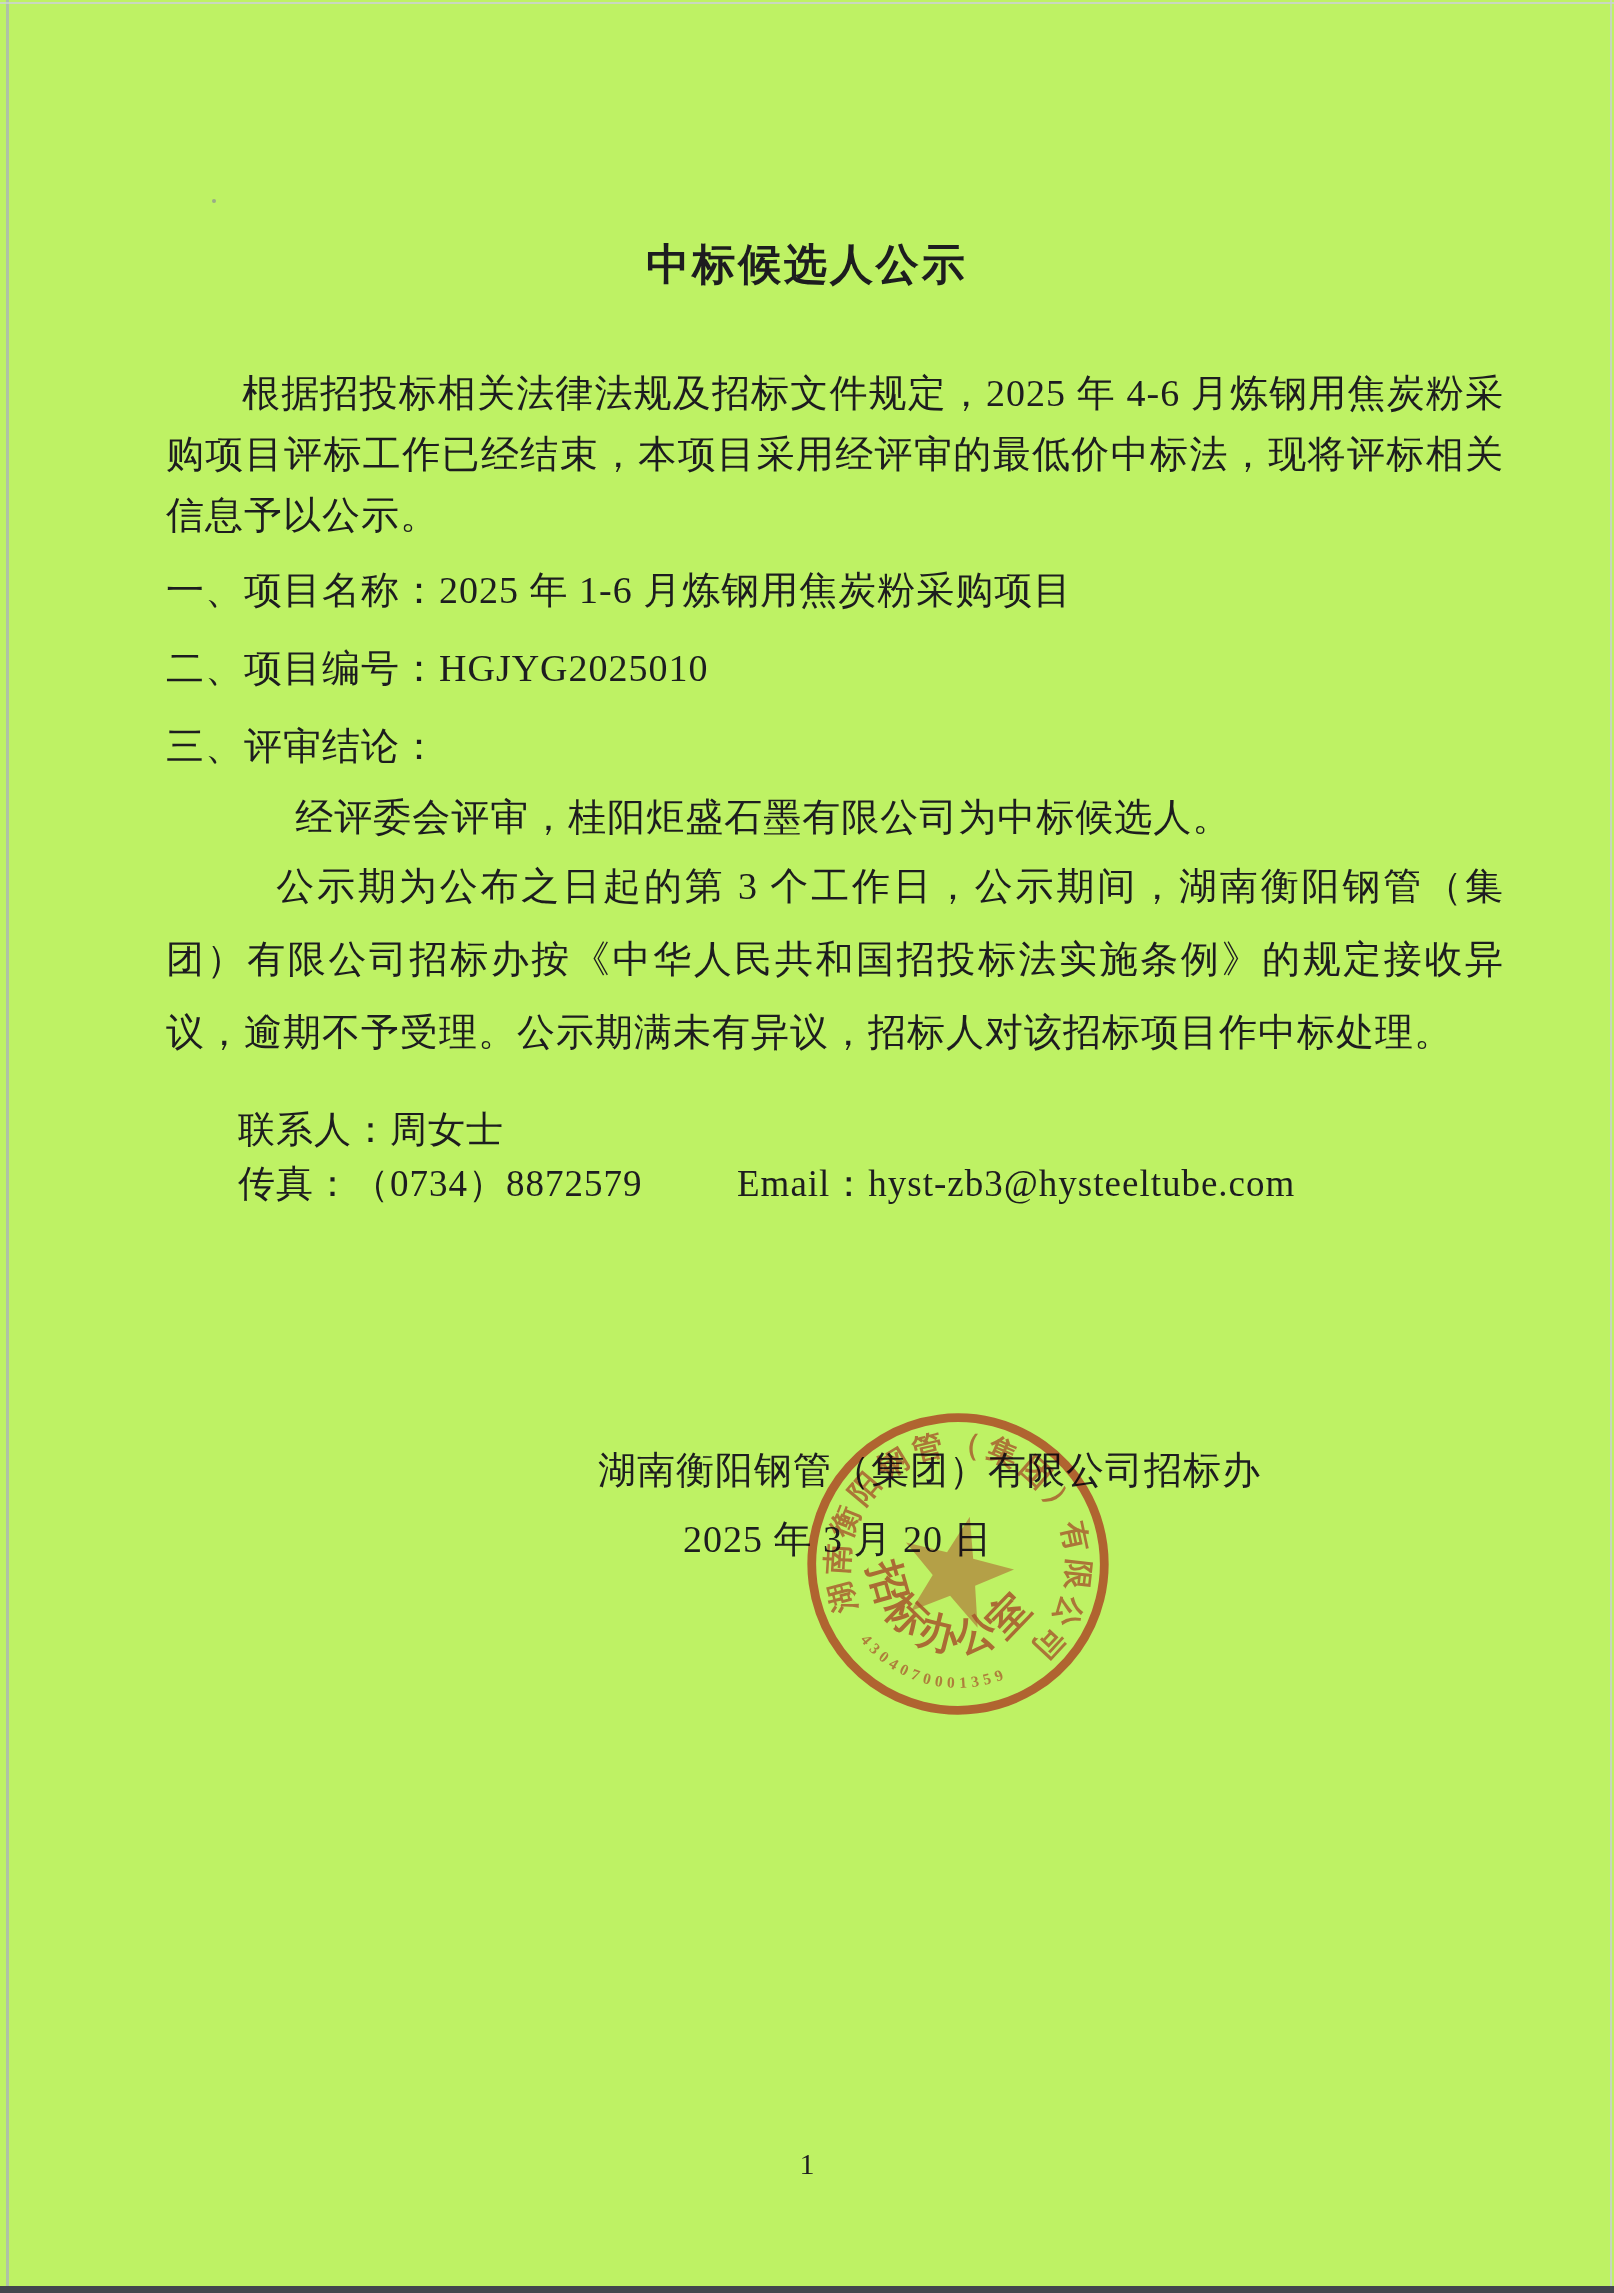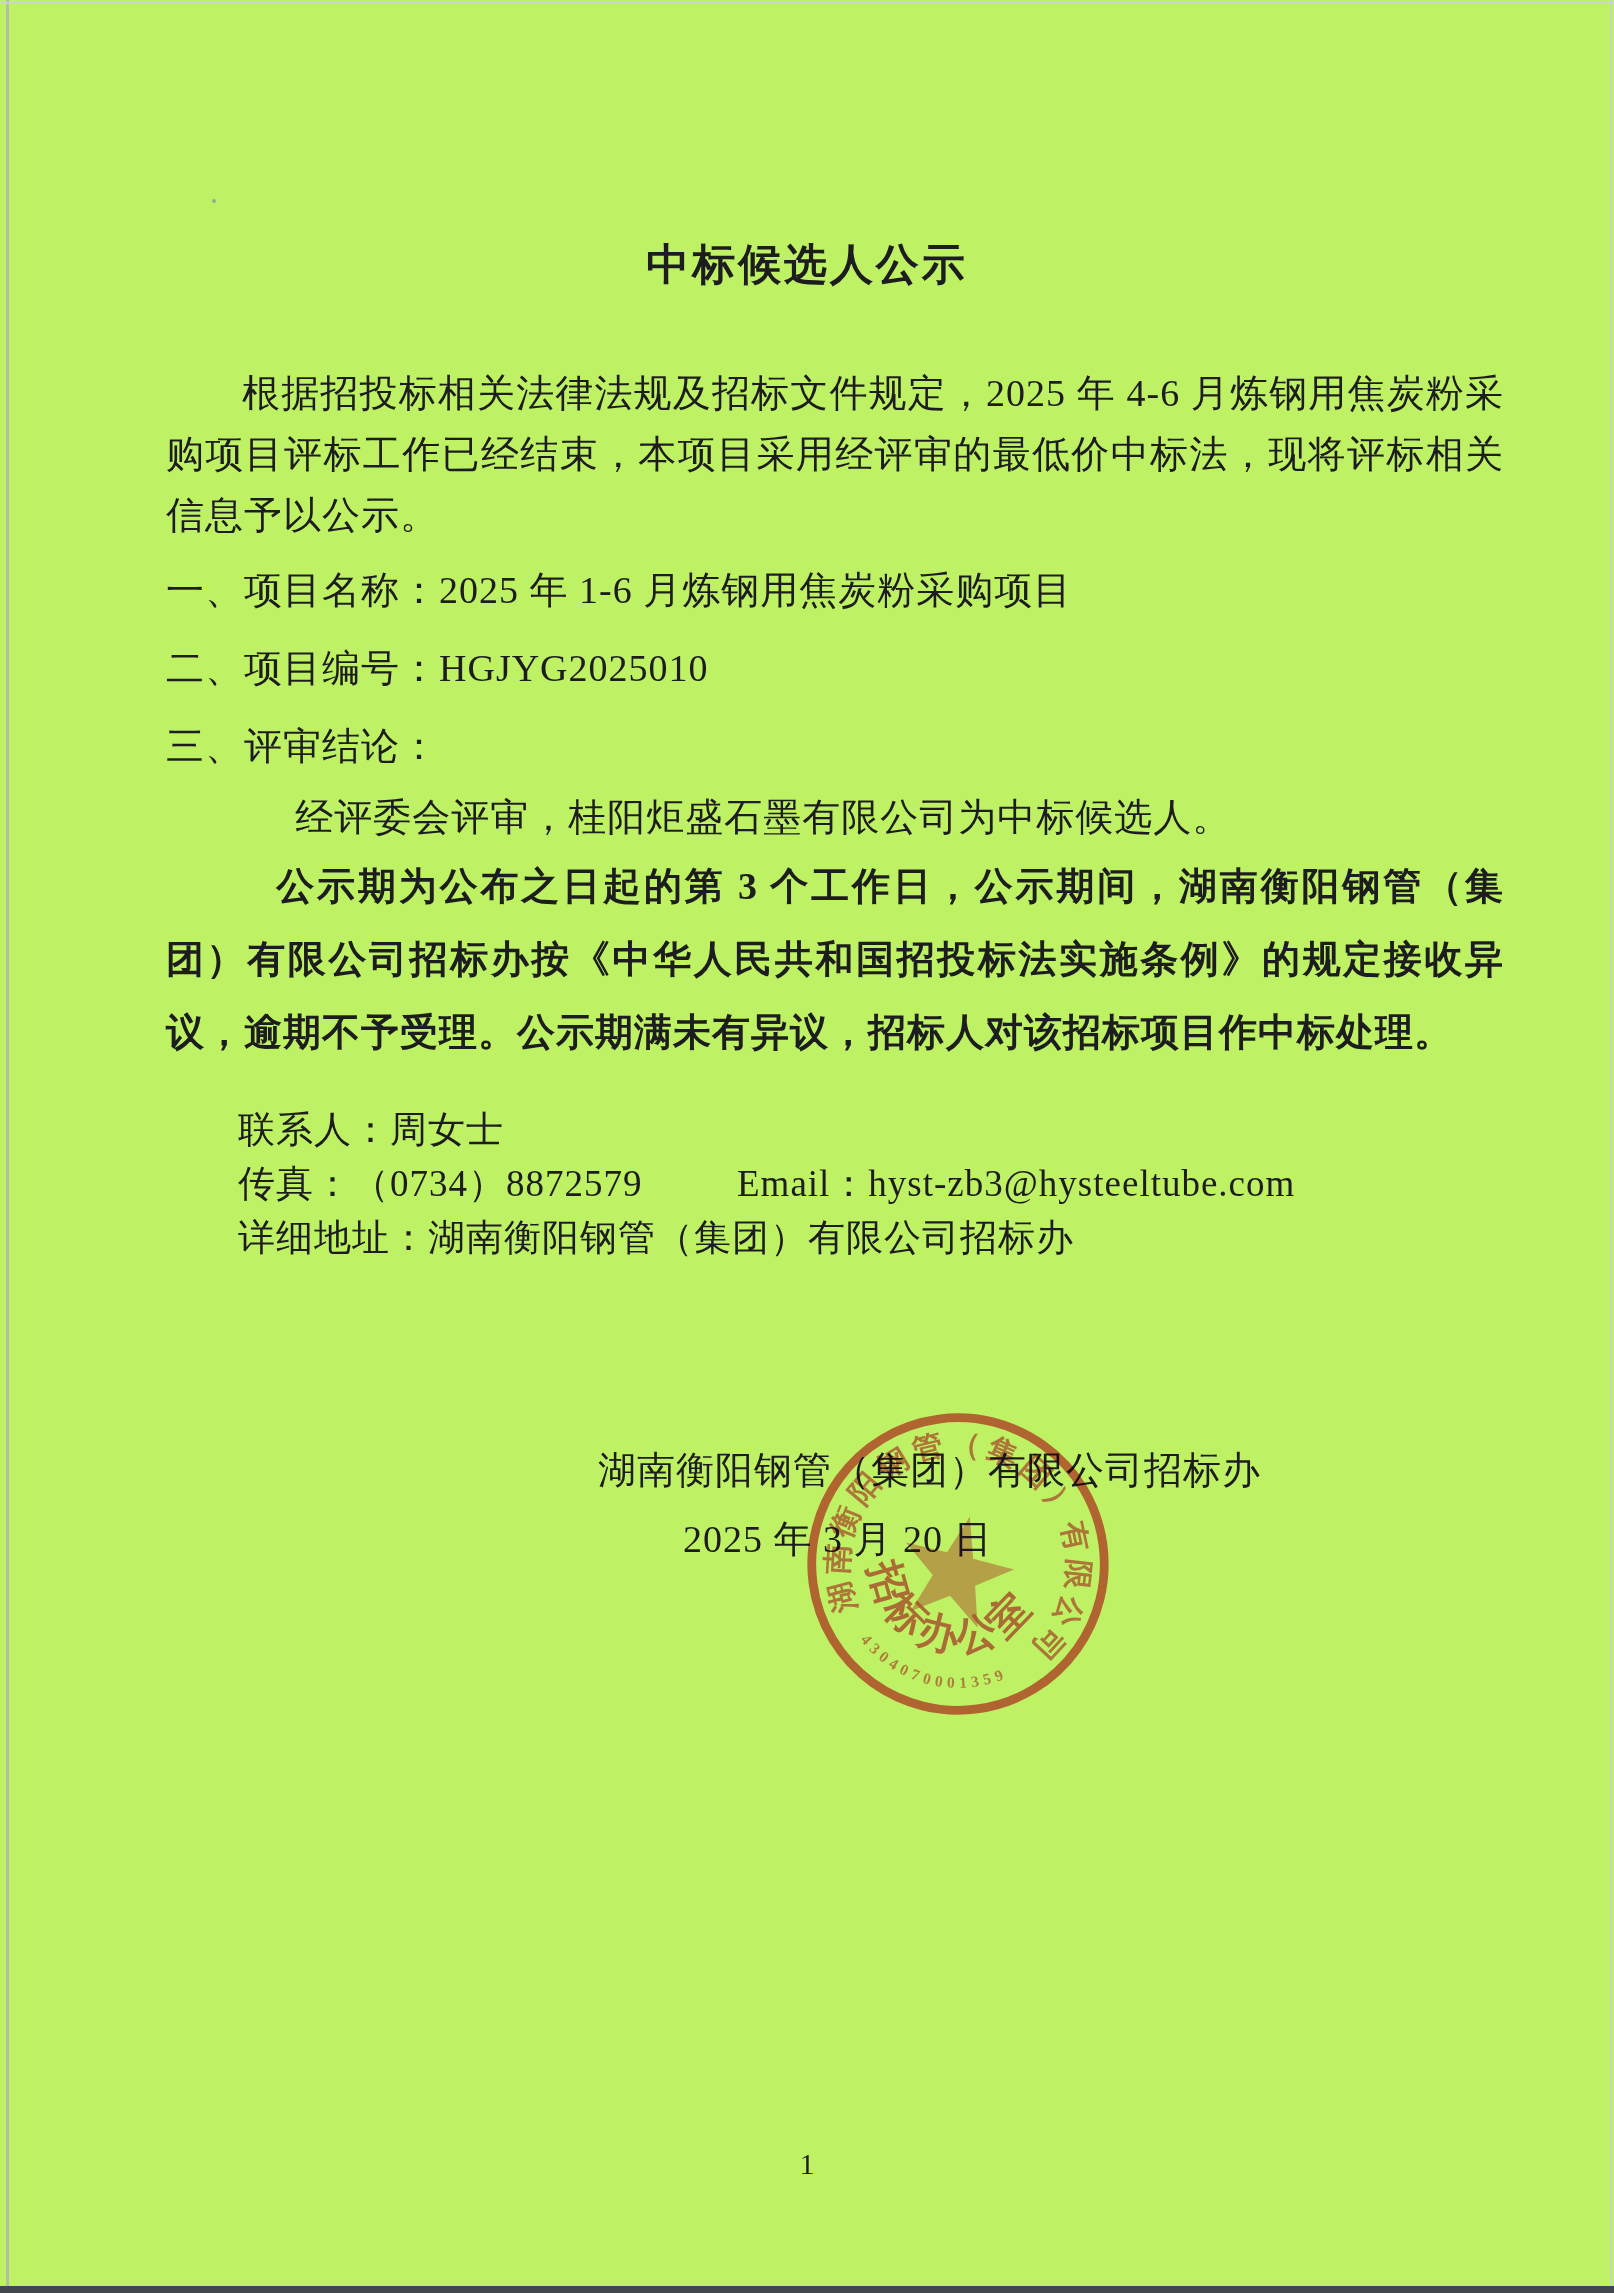--- a/index.html
+++ b/index.html
@@ -27,21 +27,21 @@
     position:absolute;top:363px;left:166px;width:1338px;
     line-height:61px;text-align:justify;text-indent:2em;margin:0;
   }
   .list-item{position:absolute;left:166px;line-height:60px;}
   .item-1{top:560px;}
   .item-2{top:638px;}
   .item-3{top:716px;}
   .conclusion{position:absolute;top:787px;left:166px;width:1338px;line-height:60px;text-indent:3.4em;margin:0;}
   .notice{
     position:absolute;top:850px;left:166px;width:1338px;
-    line-height:73px;text-align:justify;text-indent:2.9em;margin:0;font-weight:bold;
+    line-height:73px;text-align:justify;text-indent:2.9em;margin:0;
   }
   .contact{position:absolute;left:238px;top:1105px;font-size:37px;letter-spacing:1px;}
   .contact-row{height:49px;line-height:49px;margin-bottom:0;}
   .contact-row + .contact-row{margin-top:4.9px;}
   .contact-col1{display:inline-block;width:499px;}
   .sig-org{position:absolute;top:1445px;left:598px;line-height:51px;}
   .sig-date{position:absolute;top:1514px;left:683px;line-height:51px;}
   .stamp{
     position:absolute;left:802px;top:1408px;width:312px;height:312px;
     mix-blend-mode:multiply;opacity:.95;pointer-events:none;
@@ -73,21 +73,20 @@
 
   <p class="conclusion body-text">经评委会评审，桂阳炬盛石墨有限公司为中标候选人。</p>
 
   <p class="notice body-text">公示期为公布之日起的第 3 个工作日，公示期间，湖南衡阳钢管（集团）有限公司招标办按《中华人民共和国招投标法实施条例》的规定接收异议，逾期不予受理。公示期满未有异议，招标人对该招标项目作中标处理。</p>
 
   <div class="contact">
     <div class="contact-row">联系人：周女士</div>
     <div class="contact-row">
       <span class="contact-col1">传真：（0734）8872579</span><span>Email：hyst-zb3@hysteeltube.com</span>
     </div>
-    <div class="contact-row">详细地址：湖南衡阳钢管（集团）有限公司招标办</div>
   </div>
 
   <div class="sig-org body-text">湖南衡阳钢管（集团）有限公司招标办</div>
   <div class="sig-date body-text">2025 年 3 月 20 日</div>
 
   <svg class="stamp" viewBox="0 0 320 320">
     <g transform="rotate(14 160 160)">
       <circle cx="160" cy="160" r="150" fill="none" stroke="#e84a5e" stroke-width="9" opacity="0.88"></circle>
       <path id="sealTopArc" d="M 80.1 239.9 A 113 113 0 1 1 239.9 239.9" fill="none"></path>
       <path id="sealOfficeArc" d="M 75 182.8 A 88 88 0 0 0 245 182.8" fill="none"></path>

